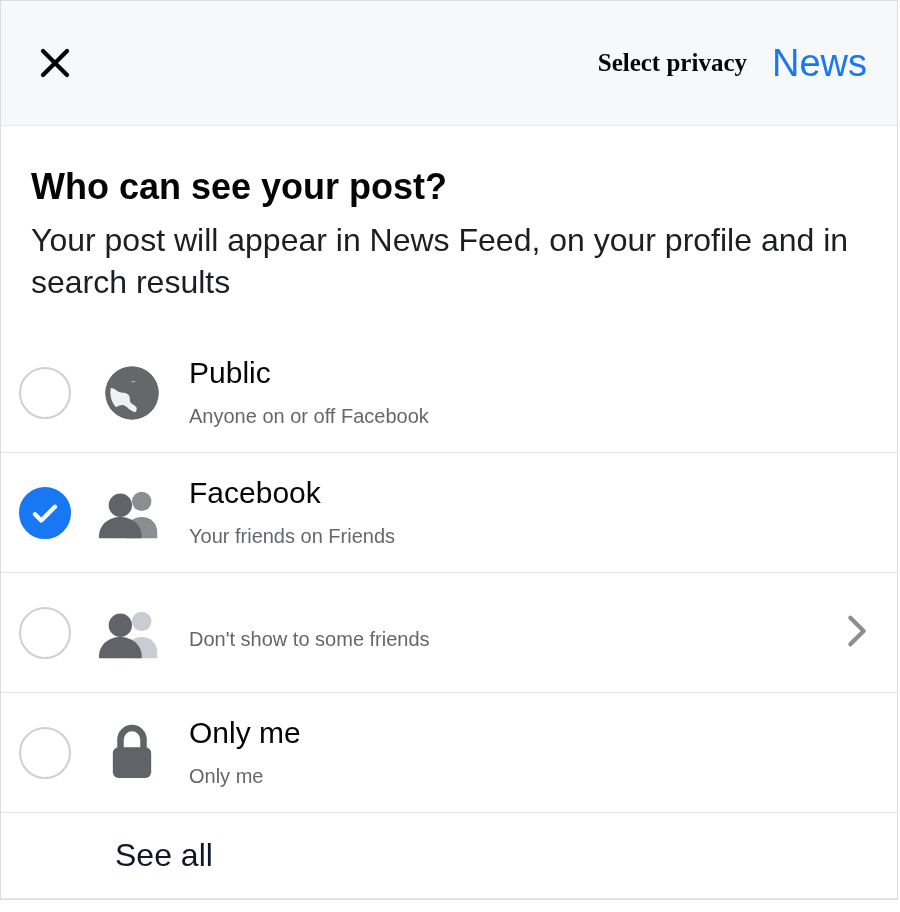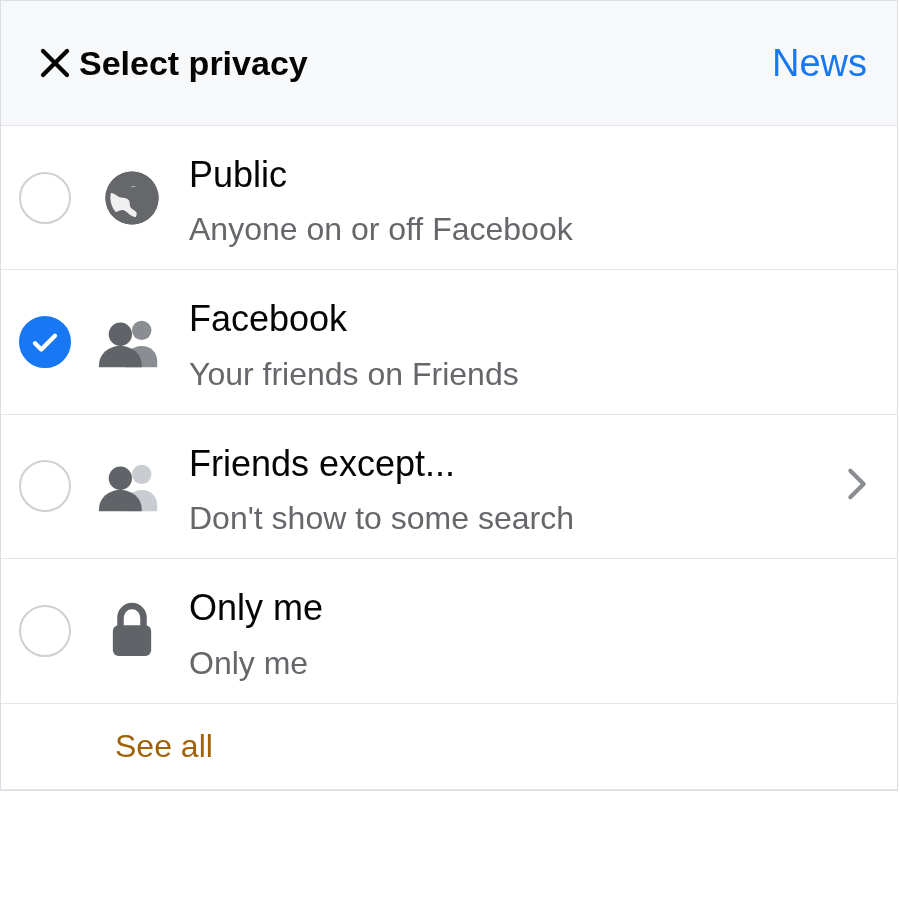--- a/index.html
+++ b/index.html
@@ -29,24 +29,25 @@
   }
   .close-btn {
     width: 48px;
     height: 48px;
     display: flex;
     align-items: center;
     justify-content: center;
     cursor: pointer;
   }
   .header-title {
-    font-size: 34px;
+    font-size: 25px;
     font-weight: 700;
-    text-align: left;
+    text-align: right;
     flex: 1;
+    font-family: Liberation Serif, serif;
   }
   .done-btn {
     font-size: 38px;
     font-weight: 400;
     color: #1877f2;
     cursor: pointer;
     text-align: right;
     min-width: 120px;
   }
   
@@ -104,65 +105,68 @@
     display: flex;
     align-items: center;
     justify-content: center;
     color: #65676b;
   }
   .opt-text {
     margin-left: 22px;
     flex: 1;
   }
   .opt-title {
-    font-size: 36px;
+    font-size: 30px;
     font-weight: 400;
     color: #050505;
     line-height: 1.15;
-    margin-top: 8px;
   }
   .opt-sub {
-    font-size: 32px;
+    font-size: 20px;
     color: #65676b;
     line-height: 1.25;
     margin-top: 14px;
   }
   .chevron {
     flex-shrink: 0;
     color: #65676b;
     margin-left: 10px;
   }
   .see-all-row {
     display: flex;
     align-items: center;
     padding: 24px 30px 24px 114px;
     border-bottom: 1px solid #e4e6eb;
     cursor: pointer;
     font-size: 32px;
-    color: #a16207;
+    color: #0f172a;
   }
 </style>
 </head>
 <body>
 
 <div class="container">
 
   <div class="header">
     <div class="close-btn">
       <svg width="36" height="36" viewBox="0 0 24 24" fill="none" stroke="#050505" stroke-width="2.8" stroke-linecap="round">
         <line x1="4" y1="4" x2="20" y2="20"></line>
         <line x1="20" y1="4" x2="4" y2="20"></line>
       </svg>
     </div>
     <div class="header-title">Select privacy</div>
     <div class="done-btn">News</div>
   </div>
 
   <div class="content">
 
+    <div class="prompt">
+      <p class="prompt-heading">Who can see your post?</p>
+      <p class="prompt-sub">Your post will appear in News Feed, on your profile and in search results</p>
+    </div>
 
     <div class="option-row first">
       <div class="radio">
         
       </div>
       <div class="opt-icon">
         <svg width="58" height="58" viewBox="0 0 24 24" fill="#65676b">
           <circle cx="12" cy="12" r="11"></circle>
           <path fill="#fff" d="M4 7c2 0 3 2 5 2s2-2 4-2 3 1 3 3-2 2-3 4 0 4 2 4l-1 2c-3 0-4-3-6-3s-3 2-5 1C2 16 2 9 4 7z" opacity="0.9"></path>
           <circle cx="12" cy="12" r="11" fill="none"></circle>
@@ -201,22 +205,21 @@
       </div>
       <div class="opt-icon">
         <svg width="66" height="56" viewBox="0 0 34 26">
           <circle cx="22" cy="7" r="5" fill="#c9ccd1"></circle>
           <path d="M14 23c0-5 3.6-8 8-8s8 3 8 8v3H14z" fill="#c9ccd1"></path>
           <circle cx="11" cy="9" r="6" fill="#606367"></circle>
           <path d="M0 25c0-6 5-10 11-10s11 4 11 10v1H0z" fill="#606367"></path>
         </svg>
       </div>
       <div class="opt-text">
-        <div class="opt-title">Friends except...</div>
-        <div class="opt-sub">Don't show to some search</div>
+        <div class="opt-sub">Don't show to some friends</div>
       </div>
       <div class="chevron">
         <svg width="20" height="34" viewBox="0 0 12 20" fill="none" stroke="#8a8d91" stroke-width="2.5" stroke-linecap="round" stroke-linejoin="round">
           <polyline points="2 2 10 10 2 18"></polyline>
         </svg>
       </div>
     </div>
 
     <div class="option-row">
       <div class="radio">

